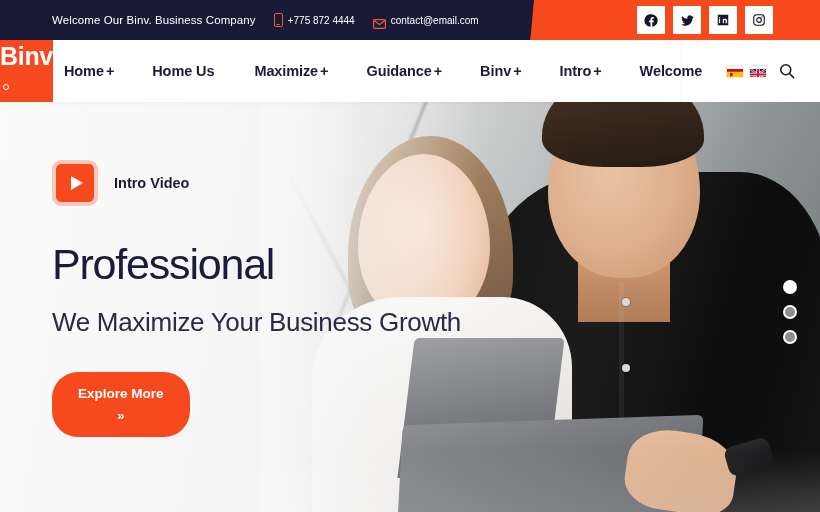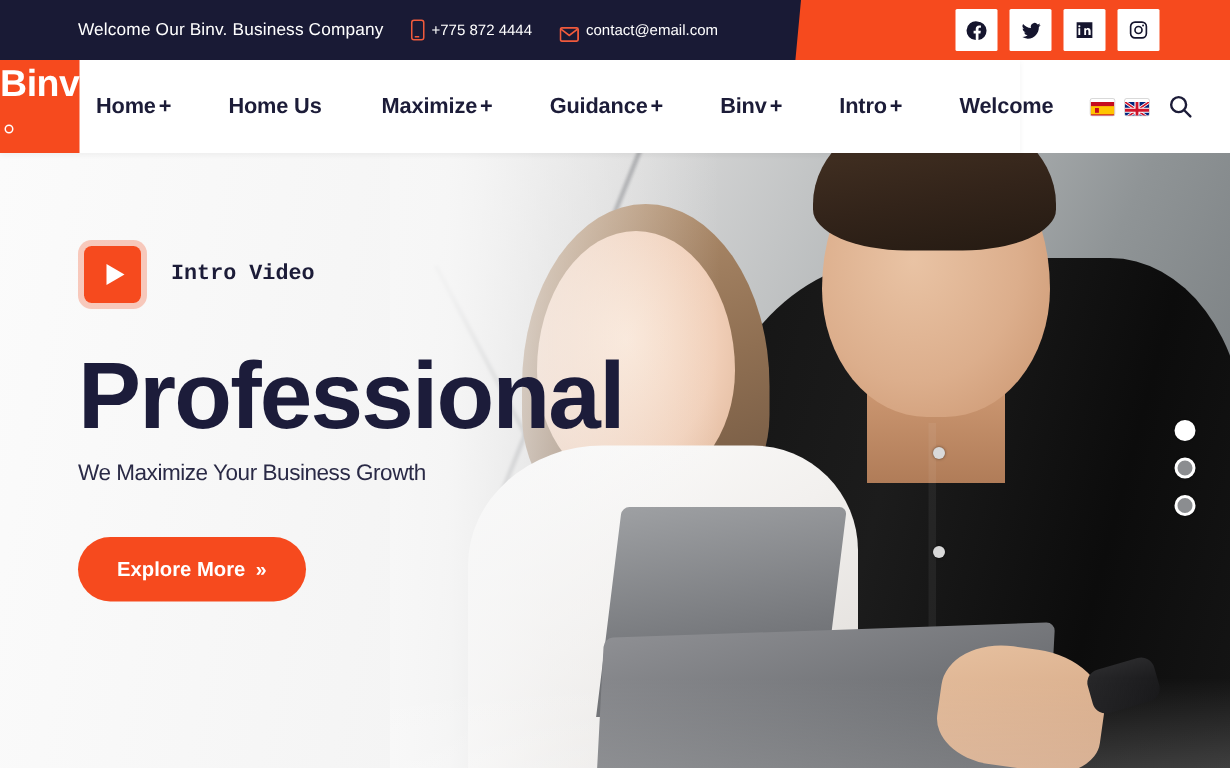--- a/index.html
+++ b/index.html
@@ -216,34 +216,35 @@
     width:46px; height:46px; border-radius:9px;
     background:#f64a1e; border:4px solid rgba(246,74,30,.28);
     background-clip:padding-box;
     display:flex; align-items:center; justify-content:center; cursor:pointer;
   }
   .play-tri {
     width:0; height:0; border-left:12px solid #ffffff;
     border-top:7.5px solid transparent; border-bottom:7.5px solid transparent;
     margin-left:3px;
   }
-  .intro-label { color:#1c1c38; font-size:14.5px; font-weight:bold;font-family:Liberation Mono, monospace; }
+  .intro-label { color:#1c1c38; font-size:14.5px; font-weight:bold; }
   .h1 {
-    color:#1c1c3a; font-size:63px; line-height:61px; font-weight:bold;
+    color:#1c1c3a; font-size:43px; line-height:61px; font-weight:normal;
     letter-spacing:-1.2px; margin-bottom:12px;
   }
   .sub {
-    color:#2a2a46; font-size:15px; font-weight:500; letter-spacing:-.3px;
+    color:#2a2a46; font-size:26px; font-weight:500; letter-spacing:-.3px;
     margin-bottom:34px;
   }
   .cta {
     display:inline-flex; align-items:center; gap:7px;
     background:#f64a1e; color:#ffffff; font-size:13.5px; font-weight:bold;
     padding:14px 26px; border-radius:26px; border:none; cursor:pointer;
     font-family:"Liberation Sans", sans-serif;
+    flex-direction:column;
   }
   .cta .chev { font-size:13px; }
 
   
   .dots {
     position:absolute; right:23px; top:178px; z-index:22;
     display:flex; flex-direction:column; gap:11px; align-items:center;
   }
   .dot {
     width:14px; height:14px; border-radius:50%;

